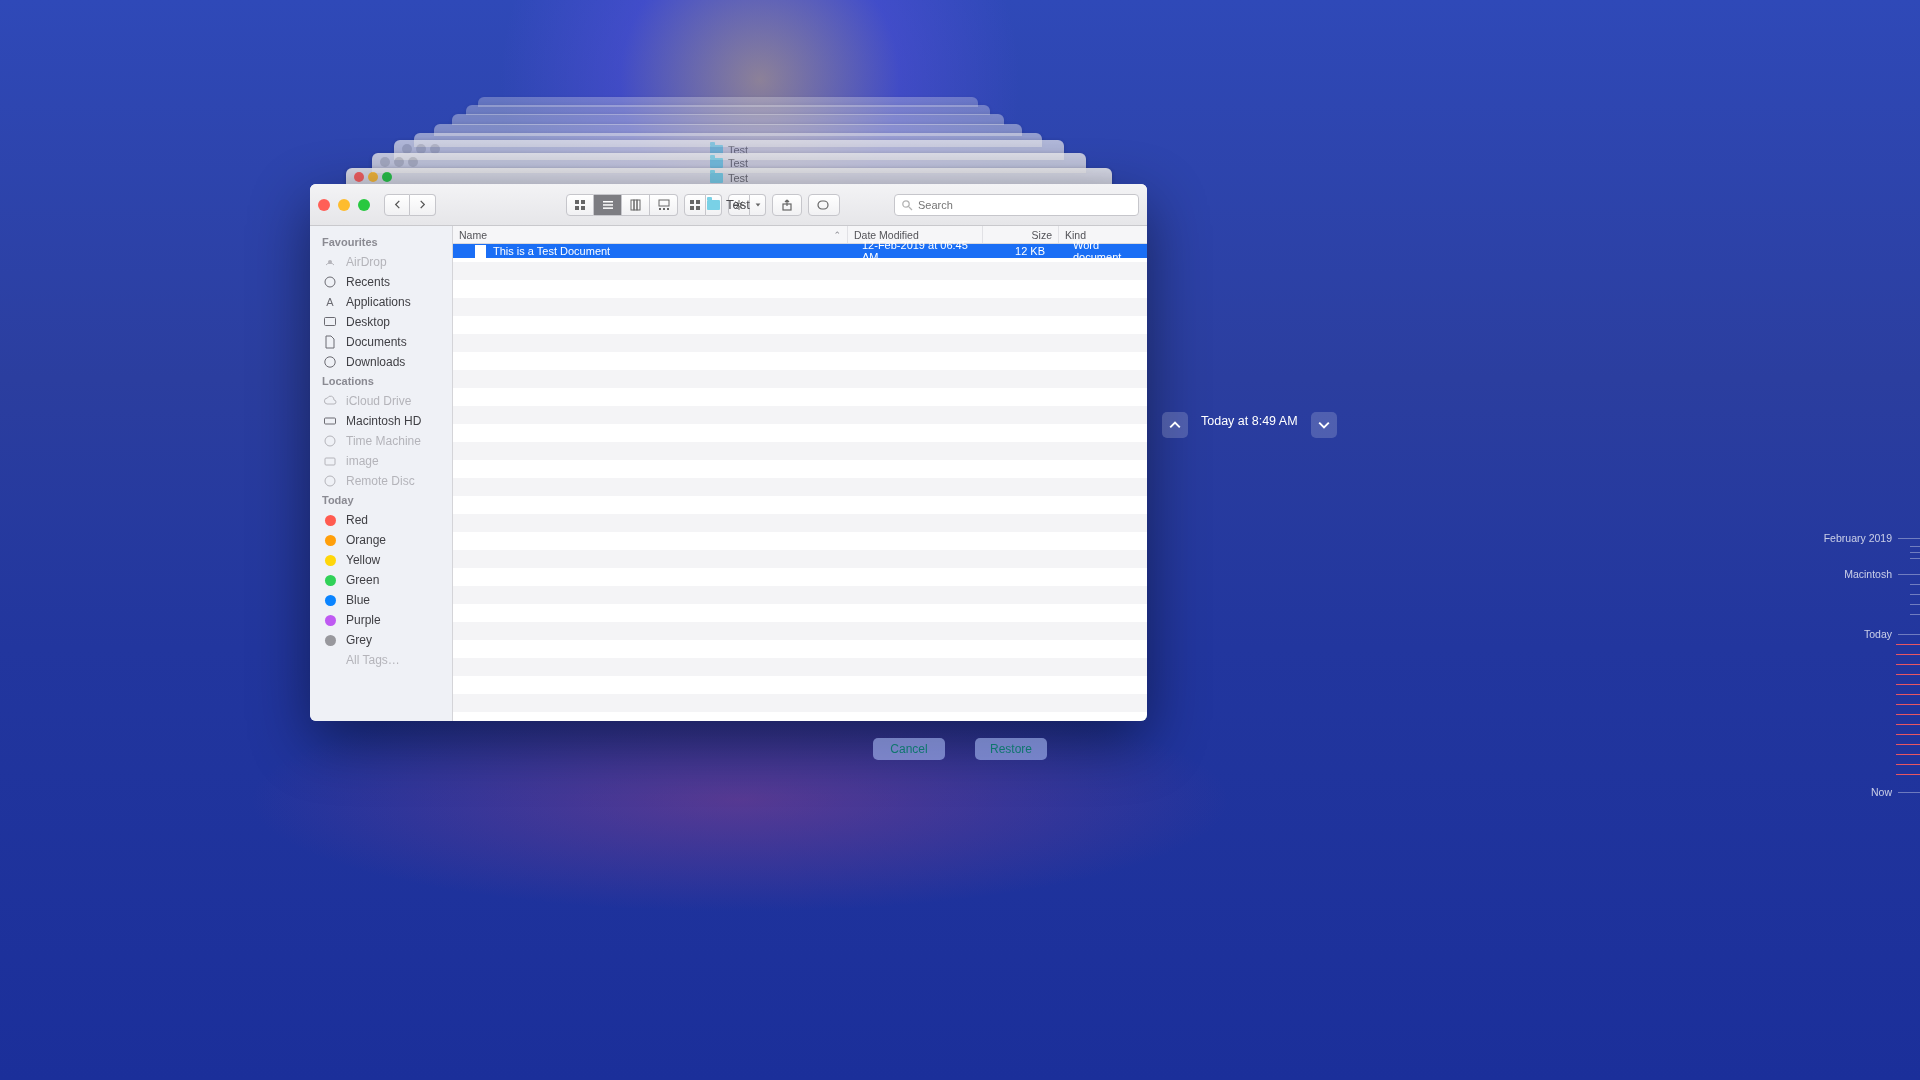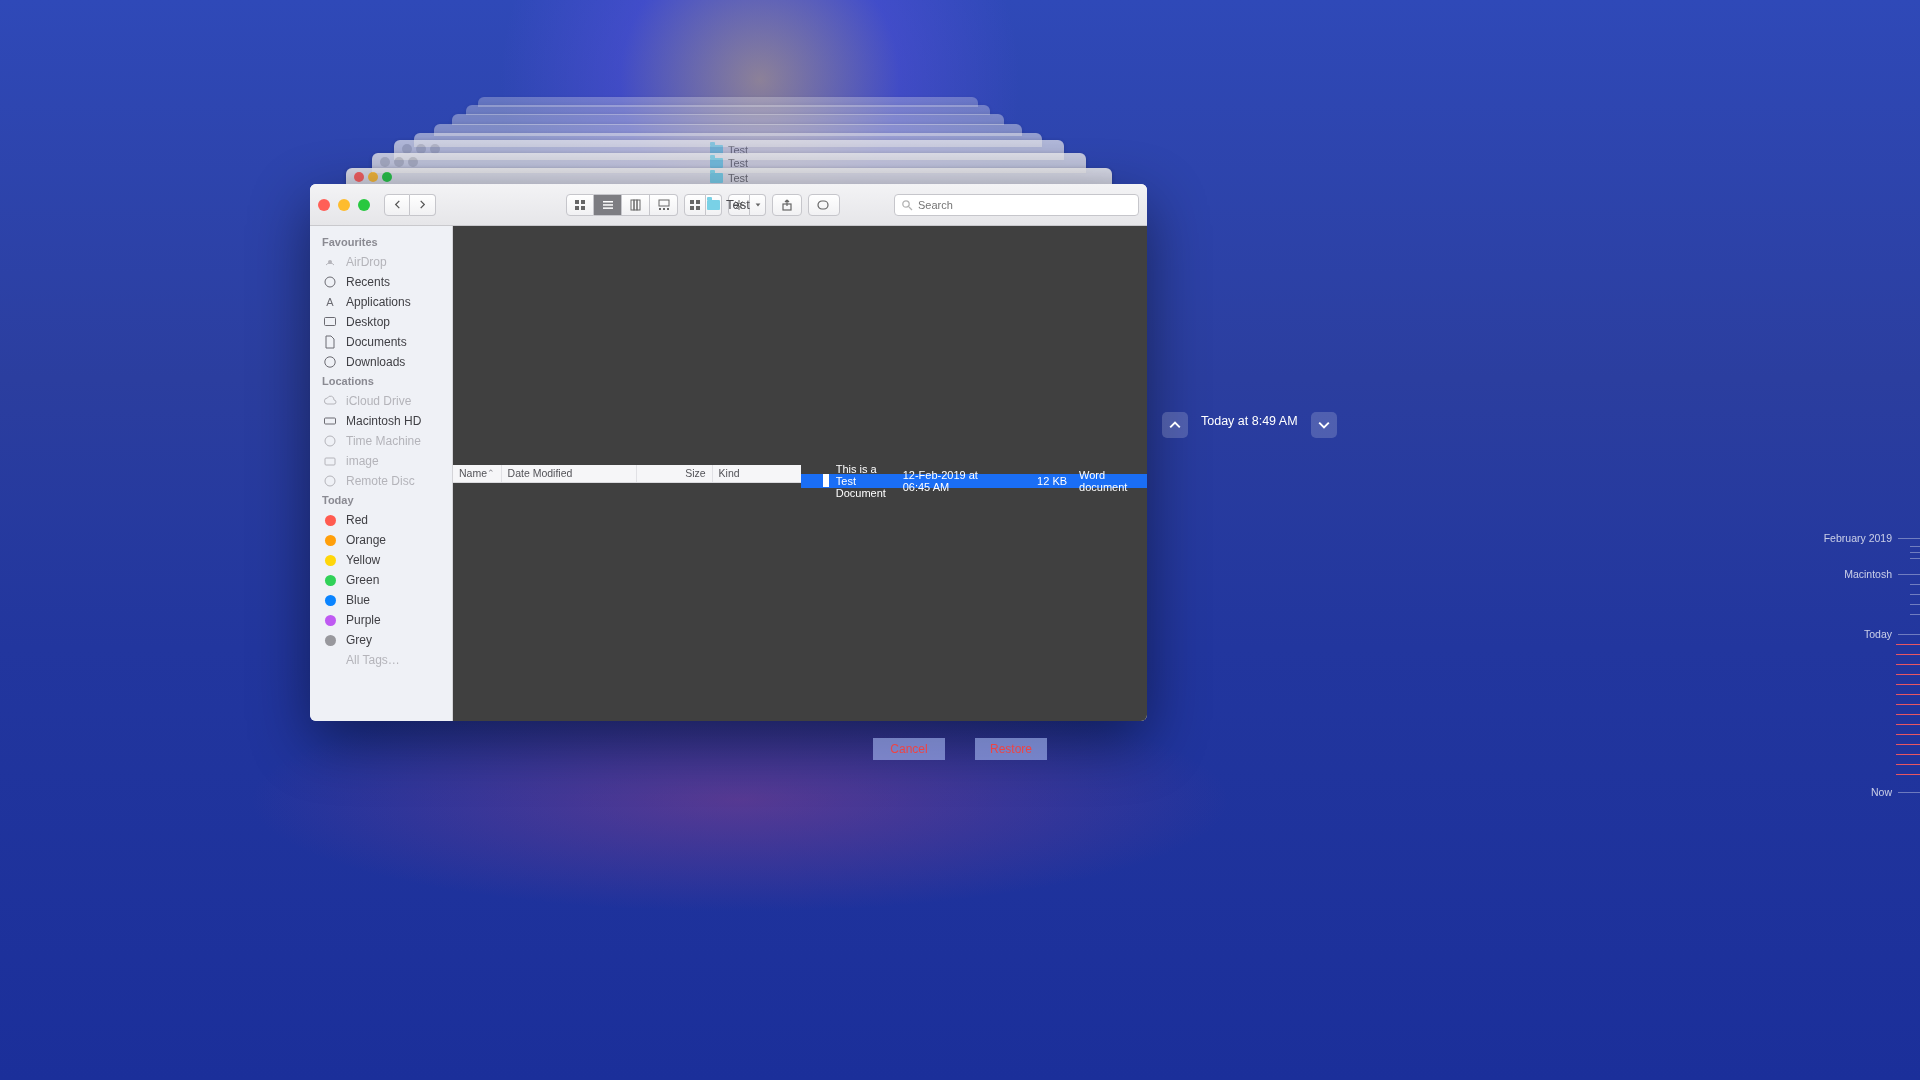--- a/index.html
+++ b/index.html
@@ -55,37 +55,37 @@
   .search input { border:none; outline:none; font-size:11px; flex:1; background:transparent; }
 
   .body { display:flex; height:calc(100% - 42px); }
   .sidebar { width:143px; background:rgba(234,236,243,0.75); border-right:1px solid #d4d4d8; padding:6px 0; font-size:12px; overflow:hidden; }
   .side-head { font-size:11px; font-weight:600; color:#8a8a92; padding:4px 12px 3px; text-transform:none; }
   .side-item { display:flex; align-items:flex-end; gap:8px; padding:2px 12px; height:20px; color:#404045; cursor:default; }
   .side-item.dim { color:#b4b4ba; }
   .side-item .ic { width:16px; height:14px; display:flex; align-items:center; justify-content:center; }
   .tag-dot { width:11px; height:11px; border-radius:50%; }
 
-  .list { flex:1; display:flex; flex-direction:row; background:#404040;align-items:center; }
+  .list { flex:1; display:flex; flex-direction:column; background:#0c4a6e; }
   .cols { display:flex; height:18px; background:#f6f6f8; border-bottom:1px solid #dadade; font-size:10.5px; color:#535358; }
   .col { display:flex; align-items:center; padding:0 6px; border-right:1px solid #e1e1e5; }
   .col.name{flex:1;} .col.date{width:135px;} .col.size{width:76px; justify-content:flex-end;} .col.kind{width:88px; border-right:none;}
   .sort-caret { margin-left:auto; font-size:9px; color:#8a8a90; }
 
   .rows { flex:1; background:repeating-linear-gradient(#fff 0 18px,#f4f4f6 18px 36px); position:relative; }
   .row { position:absolute; left:0; right:0; top:0; height:14px; padding:0; display:flex; align-items:center; font-size:11px; }
   .row.sel { background:#1a6ef5; color:#fff; height:14px; top:0; }
-  .row .c { display:flex; align-items:center; padding:0 6px; height:100%; }
+  .row .c { display:flex; align-items:center; padding:0 14px; height:100%; }
   .row .c.name{flex:1; gap:7px; padding-left:22px;} .row .c.date{width:135px;} .row .c.size{width:76px; justify-content:flex-end;} .row .c.kind{width:88px;}
   .doc-icon { width:11px; height:13px; background:#fff; border:1px solid #9cc4ff; position:relative; }
   .row.sel .doc-icon{ border-color:#fff; }
 
   
   .actions { position:absolute; left:0; right:0; top:738px; display:flex; justify-content:center; gap:30px; }
-  .actions button { width:72px; height:22px; border:none; border-radius:0; background:rgba(180,200,255,0.55); color:#ef4444; font-size:12px; cursor:pointer; }
+  .actions button { width:72px; height:22px; border:none; border-radius:5px; background:rgba(180,200,255,0.55); color:#0f766e; font-size:12px; cursor:pointer; }
 
   
   .nav-timeline { position:absolute; left:1162px; top:412px; display:flex; flex-direction:row; align-items:flex-start; gap:13px; }
   .tm-btn { width:26px; height:26px; border-radius:5px; background:rgba(255,255,255,0.18); display:flex; align-items:center; justify-content:center; color:#fff; font-size:13px; cursor:pointer; }
   .tm-label { color:#fff; font-size:12.5px; padding:2px 0; }
 
   .ticks { position:absolute; right:0; top:520px; width:80px; height:300px; color:rgba(255,255,255,0.75); font-size:10.5px; }
   .tick-lbl { position:absolute; right:28px; text-align:right; width:100px; }
   .tick-bar { position:absolute; right:0; width:22px; height:1px; background:rgba(255,255,255,0.35); }
   .tick-bar.s { width:10px; }

